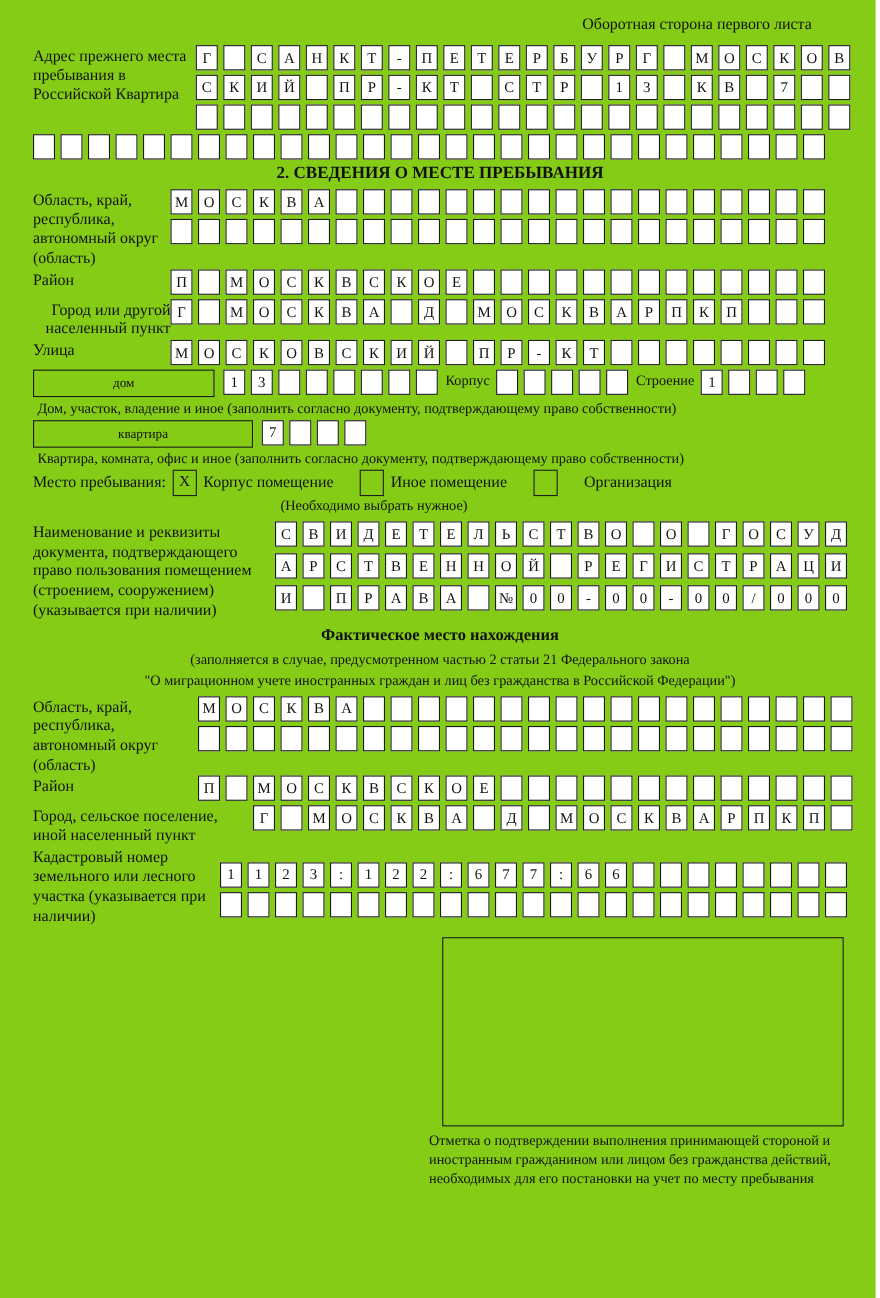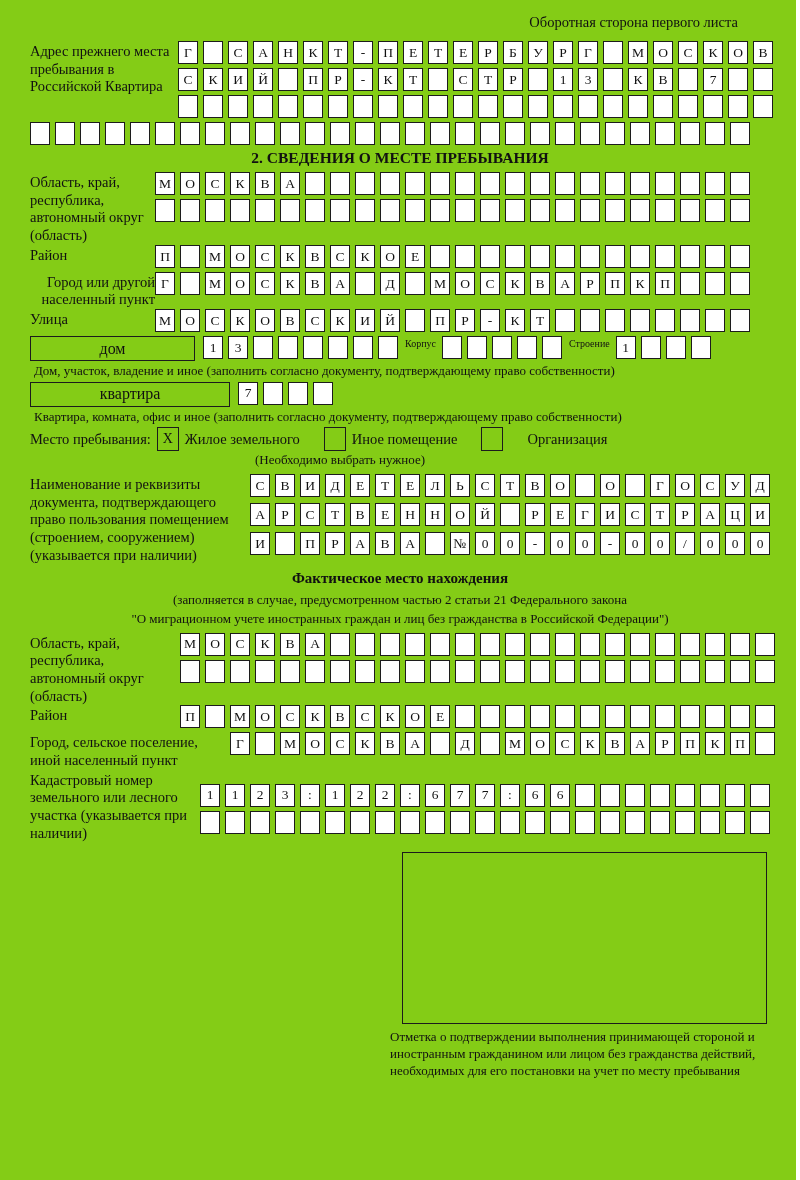--- a/index.html
+++ b/index.html
@@ -17,23 +17,23 @@
     display:flex;align-items:center;justify-content:center;
     font-size:13.5px;line-height:1;
   }
   .fieldrow{display:flex;align-items:flex-start;}
   .flabel{font-size:14.5px;line-height:1.22;flex:none;padding-top:2px;}
   .caption{font-size:13px;line-height:1.2;margin:0 0 3px 0;}
   .center{text-align:center;}
   .sec-title{font-weight:bold;font-size:15.5px;margin:2px 0 5px 0;}
   .bigbox{
     box-sizing:border-box;border:1.7px solid #1c1c1c;height:25px;flex:none;
-    display:flex;align-items:center;justify-content:center;font-size:16px;
+    display:flex;align-items:center;justify-content:center;font-size:12px;
   }
-  .inline-label{font-size:10px;flex:none;padding:2px 6px 0 2px;}
+  .inline-label{font-size:13px;flex:none;padding:2px 6px 0 2px;}
   .hrow{display:flex;align-items:flex-start;margin-bottom:2px;}
   .checkbox{
     box-sizing:border-box;width:22px;height:24px;border:1.7px solid #1c1c1c;flex:none;
     display:flex;align-items:center;justify-content:center;font-size:14px;margin:0 6px;
   }
   .stay-row{display:flex;align-items:center;margin:3px 0 1px 0;}
   .stay-row .txt{font-size:14.5px;}
   .gap8{width:8px;flex:none;}
   .gap18{width:18px;flex:none;}
   .mark-wrap{margin-top:10px;margin-left:360px;width:385px;}
@@ -353,21 +353,21 @@
         <div class="cell"></div>
         <div class="cell"></div>
         <div class="cell"></div>
       </div>
   </div>
   <div class="caption" style="margin-left:4px;">Квартира, комната, офис и иное (заполнить согласно документу, подтверждающему право собственности)</div>
 
   <div class="stay-row">
     <span class="txt">Место пребывания:</span>
     <span class="checkbox">X</span>
-    <span class="txt">Жилое земельного</span>
+    <span class="txt">Корпус помещение</span>
     <span class="gap18"></span>
     <span class="checkbox"></span>
     <span class="txt">Иное помещение</span>
     <span class="gap18"></span>
     <span class="checkbox"></span>
     <span class="gap18"></span>
     <span class="txt">Организация</span>
   </div>
   <div class="caption center" style="width:620px;margin-bottom:6px;">(Необходимо выбрать нужное)</div>
 

